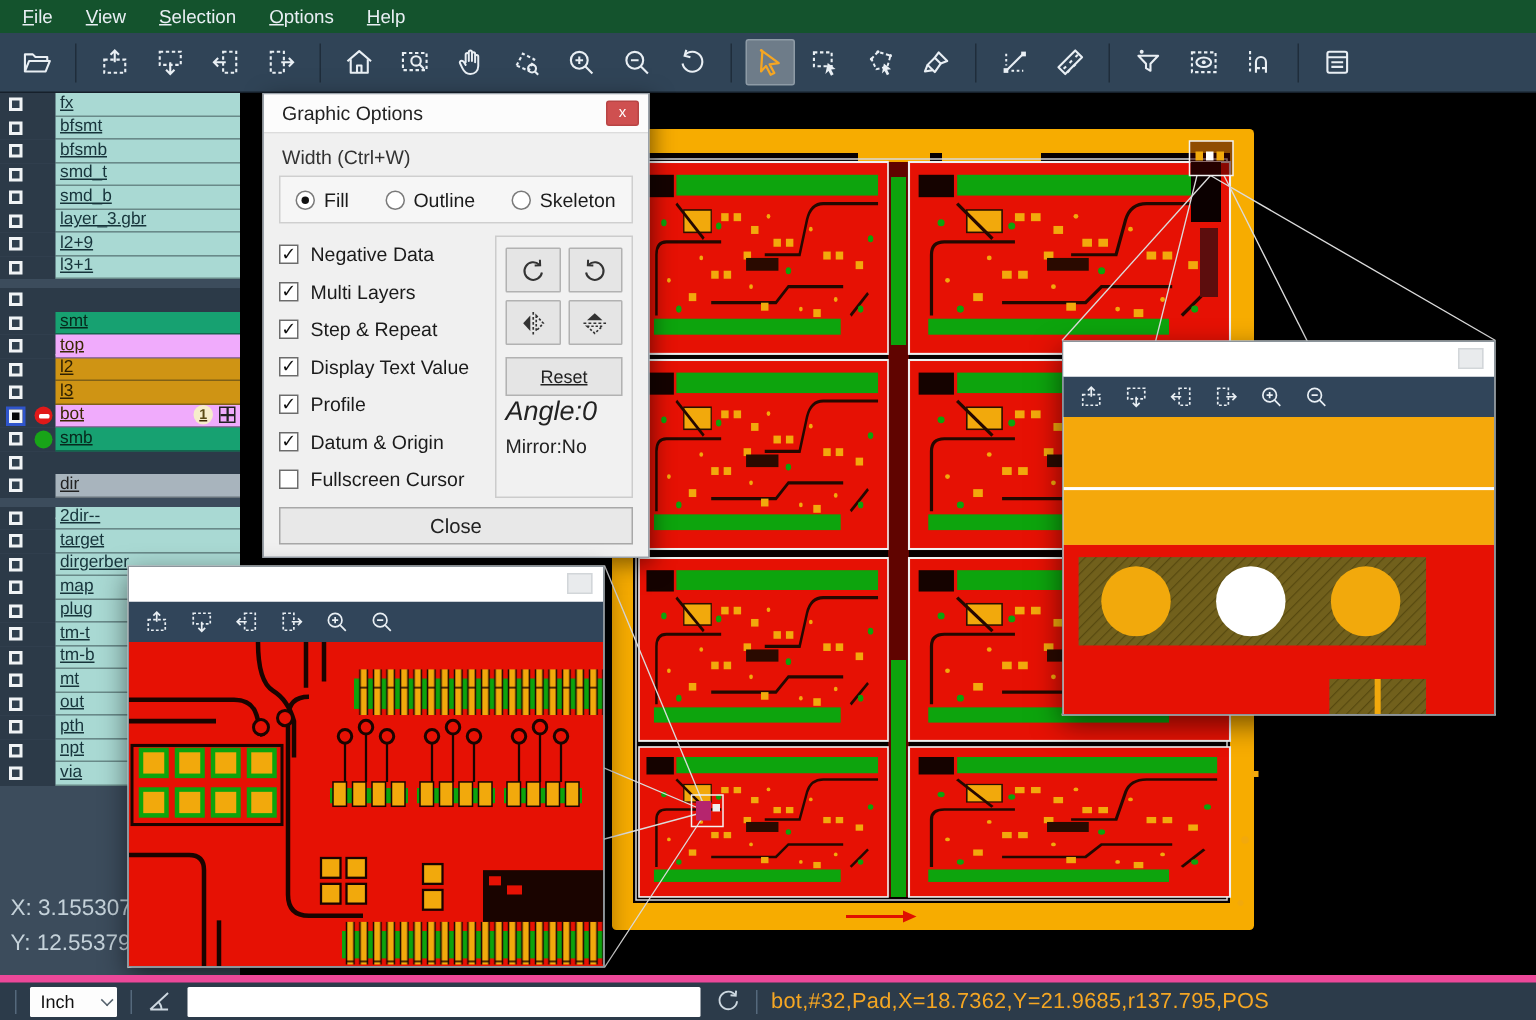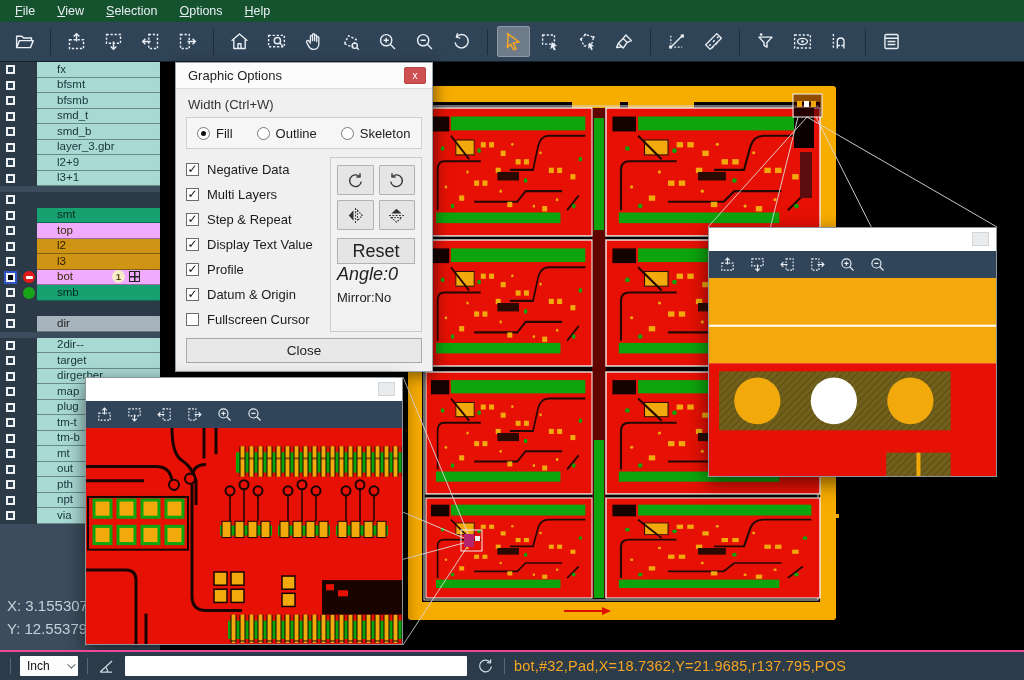--- a/index.html
+++ b/index.html
@@ -28,21 +28,21 @@
   .chev{width:7px;height:7px;border-right:1.6px solid #55626d;border-bottom:1.6px solid #55626d;transform:rotate(45deg) translateY(-2px);}
   .layer-group{margin-bottom:6px;}
   .layer-row{display:flex;align-items:stretch;height:15.5px;background:#2c3a48;}
   .cb-cell{width:21px;display:flex;align-items:center;justify-content:center;flex:none;}
   .cb{width:9px;height:9px;border:2px solid #f0f3f5;background:#30404e;}
   .cb.sel{background:#04070a;border-color:#f0f3f5;box-shadow:0 0 0 2px #2f55cc;}
   .ind-cell{width:16px;display:flex;align-items:center;justify-content:center;flex:none;}
   .dot-red{width:12px;height:12px;border-radius:50%;background:#e01919;position:relative;}
   .dot-red::after{content:"";position:absolute;left:2.5px;top:4.5px;width:7px;height:3px;background:#fff;border-radius:1px;}
   .dot-green{width:12px;height:12px;border-radius:50%;background:#18a418;}
-  .lbl{flex:1;font-size:11.5px;line-height:15.5px;padding:0 20px;border-bottom:1px solid rgba(10,20,28,.4);display:flex;align-items:center;white-space:nowrap;overflow:hidden;}
+  .lbl{flex:1;font-size:11.5px;line-height:15.5px;padding:0 3px;border-bottom:1px solid rgba(10,20,28,.4);display:flex;align-items:center;white-space:nowrap;overflow:hidden;text-decoration:underline;}
   .bg-teal{background:#a9d9d3;color:#17343b;}
   .bg-white{background:#fbfbfb;color:#111;margin-top:44px;}
   .bg-green{background:#17a171;color:#07291d;}
   .bg-orange{background:#f0abfc;color:#3a2803;}
   .bg-gold{background:#cf9414;color:#2e2002;}
   .bg-gray{background:#a8b4bd;color:#222;}
   .badge{margin-left:auto;min-width:13px;height:13px;border-radius:7px;background:#f6eccb;color:#5a4a16;font-size:9.5px;font-weight:bold;display:flex;align-items:center;justify-content:center;padding:0 2px;}
   .grid-ic{width:11px;height:11px;margin-left:4px;border:1.5px solid #222;background:
       linear-gradient(#222,#222) center/100% 1.5px no-repeat,
       linear-gradient(#222,#222) center/1.5px 100% no-repeat;}
@@ -66,38 +66,38 @@
   .radio{width:13px;height:13px;border-radius:50%;border:1px solid #7a7a7a;background:#fff;position:relative;flex:none;}
   .radio.sel::after{content:"";position:absolute;left:3px;top:3px;width:5px;height:5px;border-radius:50%;background:#111;}
   .dlg-main{display:flex;margin-top:8px;flex:1;gap:6px;}
   .chk-col{flex:1;display:flex;flex-direction:column;}
   .chk-item{display:flex;align-items:center;gap:8px;height:25px;font-size:13px;color:#1b1b1b;}
   .chk{width:13px;height:13px;border:1px solid #6c6c6c;background:#fff;flex:none;display:flex;align-items:center;justify-content:center;font-size:12px;color:#111;line-height:13px;}
   .xform-panel{width:92px;border:1px solid #cccccc;background:#f1f1f1;padding:7px 6px;flex:none;}
   .xform-grid{display:grid;grid-template-columns:1fr 1fr;gap:5px;}
   .xf-btn{height:30px;background:#e5e5e5;border:1px solid #b2b2b2;border-radius:1px;display:flex;align-items:center;justify-content:center;padding:0;}
   .xf-btn svg{width:19px;height:19px;color:#333;}
-  .reset-btn{width:100%;height:26px;margin-top:8px;background:#e5e5e5;border:1px solid #b2b2b2;font-size:18px;color:#222;}
+  .reset-btn{width:100%;height:26px;margin-top:8px;background:#e5e5e5;border:1px solid #b2b2b2;font-size:12px;color:#222;text-decoration:underline;}
   .angle-text{font-size:18px;color:#222;font-style:italic;}
   .mirror-text{font-size:13px;color:#222;margin-top:5px;}
   .dlg-close-btn{height:25px;margin-top:6px;background:#e8e8e8;border:1px solid #a8a8a8;font-size:13.5px;color:#222;width:100%;}
 
   
   .popup{position:absolute;border:1px solid #8c959c;box-shadow:0 6px 18px rgba(0,0,0,.55);display:flex;flex-direction:column;background:#fff;z-index:20;}
   .popup-left{left:85px;top:377px;width:318px;height:268px;}
   .popup-right{left:708px;top:227px;width:289px;height:250px;}
   .popup-title{height:23px;background:#fff;position:relative;flex:none;}
   .popup-title button{position:absolute;right:7px;top:4px;width:17px;height:14px;background:#e9ebed;border:1px solid #d2d6d9;padding:0;}
   .popup-toolbar{height:27px;background:#31455a;display:flex;align-items:center;gap:13px;padding:0 10px;flex:none;}
   .popup-toolbar svg{width:17px;height:17px;color:#e9eff4;}
   .popup-content{flex:1;overflow:hidden;}
   .popup-content svg{display:block;width:100%;height:100%;}
 
   
-  .statusbar{position:absolute;left:0;right:0;bottom:0;height:30px;background:#2c3b4a;border-top:2px solid #ec4899;display:flex;align-items:center;padding:0 10px;gap:9px;z-index:30;}
+  .statusbar{position:absolute;left:0;right:0;bottom:0;height:30px;background:#2c3b4a;border-top:5px solid #ec4899;display:flex;align-items:center;padding:0 10px;gap:9px;z-index:30;}
   .sb-divider{width:1px;height:16px;background:#55697c;flex:none;}
   .unit-select{height:20px;width:58px;background:#fdfdfd;border-radius:1px;display:flex;align-items:center;justify-content:space-between;padding:0 5px 0 7px;font-size:12px;color:#111;flex:none;}
   .unit-select .chev{border-color:#55626d;width:6px;height:6px;}
   .angle-icon,.refresh-icon{width:19px;height:19px;color:#cdd8e0;flex:none;}
   .command-input{width:342px;height:20px;border:none;border-radius:1px;background:#fff;padding:0 6px;font-size:12px;flex:none;}
   .status-text{color:#f5a623;font-size:14.5px;white-space:nowrap;letter-spacing:.2px;}
   svg{overflow:visible;}
 </style>
 </head>
 <body>

